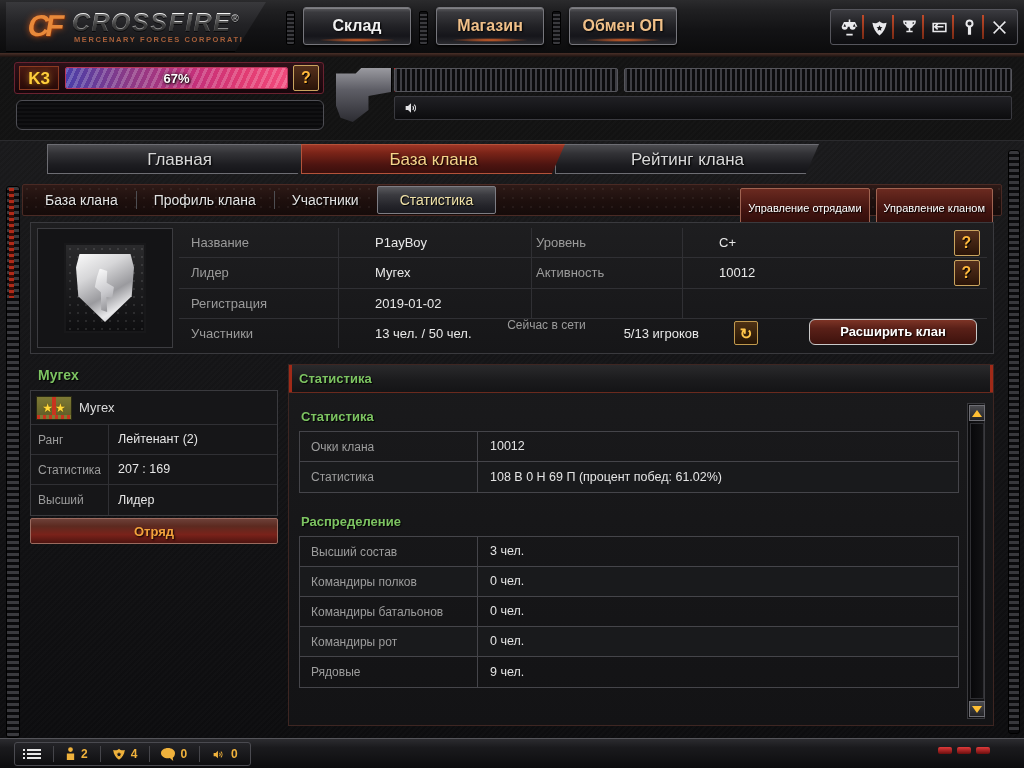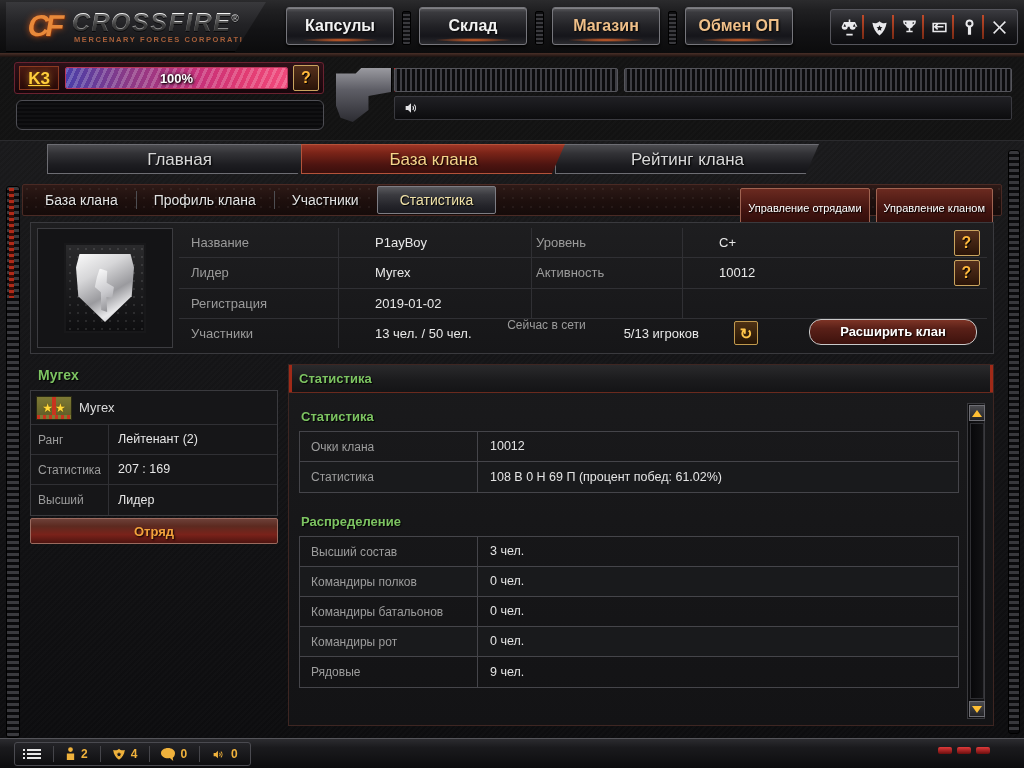--- a/index.html
+++ b/index.html
@@ -101,21 +101,21 @@
     position:absolute; left:14px; top:4px; width:310px; height:32px;
     display:flex; align-items:center;
     background: linear-gradient(180deg,#2e1118,#17060b);
     border:1px solid #6a2230; border-radius:3px; padding:2px 4px;
   }
   .k3tag {
     width:40px; height:24px; display:flex; align-items:center; justify-content:center;
     font: 900 17px/1 "Liberation Sans", sans-serif; color:#ffcf3c;
     text-shadow: 1px 1px 0 #5a3000, 0 0 6px rgba(255,190,60,.6);
     background: linear-gradient(180deg,#4a1a12,#280a08);
-    border:1px solid #8a3a22; border-radius:0;text-decoration:underline;
+    border:1px solid #8a3a22; border-radius:0;
   }
   .k3bar {
     position:relative; flex:1; height:22px; margin-left:6px;
     border:1px solid #b8365c; border-radius:2px; overflow:hidden;
     background:#1a0610;
   }
   .k3fill {
     position:absolute; inset:0;
     background:
       repeating-linear-gradient(115deg, rgba(255,255,255,.20) 0 3px, rgba(255,255,255,0) 3px 7px),
@@ -304,21 +304,21 @@
   .refresh-btn {
     width:24px; height:24px; display:flex; align-items:center; justify-content:center;
     background: linear-gradient(180deg,#4e3214,#251505);
     border:1px solid #c19a4e; border-radius:2px; cursor:pointer;
     font:700 15px/1 "Liberation Sans",sans-serif; color:#ffc64a;
   }
   .expand-btn {
     width:168px; height:26px; margin:0 10px 0 16px;
     display:flex; align-items:center; justify-content:center;
     background: linear-gradient(180deg,#7d3426 0%,#5a2018 35%,#3d120d 100%);
-    border:1px solid #c9c9c9; border-radius:12px;
+    border:1px solid #c9c9c9; border-radius:6px;
     font: 700 13px/1 "Liberation Sans", sans-serif; color:#fff;
     text-shadow:1px 1px 2px #000; cursor:pointer;
   }
 
   
   .leftpanel { position:absolute; left:30px; top:364px; width:258px; height:362px; }
   .panel-title {
     font: 700 14px/1 "Liberation Sans", sans-serif; color:#7dc462;
     text-shadow:1px 1px 1px #000; padding:4px 0 8px 8px;
   }
@@ -459,21 +459,20 @@
 <div class="app">
 
   <div class="topbar">
     <div class="logo-wrap">
       <div class="logo-cf">CF</div>
       <div class="logo-text"><span>CROSSFIRE</span><span class="reg">®</span></div>
       <div class="logo-sub">MERCENARY  FORCES  CORPORATION</div>
     </div>
 
     <div class="topnav">
-      <div class="nav-btn">Капсулы</div>
       <div class="nav-sep"></div>
       <div class="nav-btn">Склад</div>
       <div class="nav-sep"></div>
       <div class="nav-btn warm">Магазин</div>
       <div class="nav-sep"></div>
       <div class="nav-btn warm">Обмен ОП</div>
     </div>
 
     <div class="icon-tray">
       <div class="tray-btn">
@@ -507,21 +506,21 @@
           </svg>
       </div>
     </div>
   </div>
 
   <div class="k3row">
     <div class="k3panel">
       <div class="k3tag">K3</div>
       <div class="k3bar">
         <div class="k3fill"></div>
-        <div class="k3txt">100%</div>
+        <div class="k3txt">67%</div>
       </div>
       <div class="qbox">?</div>
     </div>
     <div class="inputbar"></div>
 
     <div class="gunpanel">
       <div class="gun-glyph"></div>
       <div class="ammo-red"></div>
       <div class="ammo a1"></div>
       <div class="ammo a2"></div>

